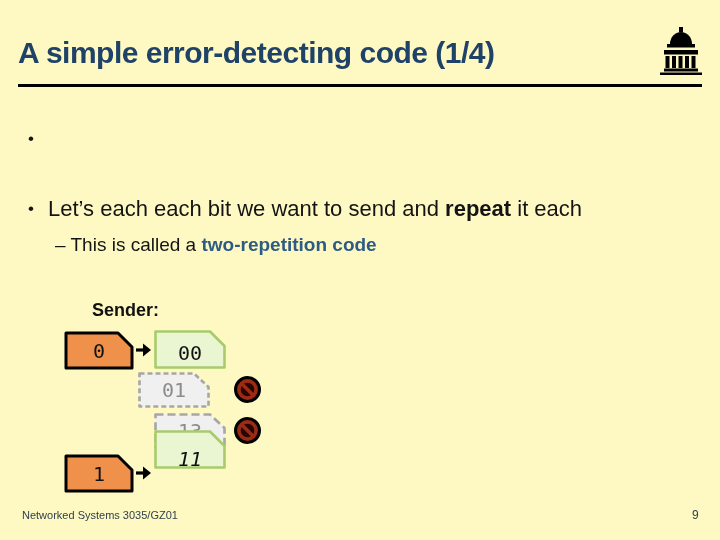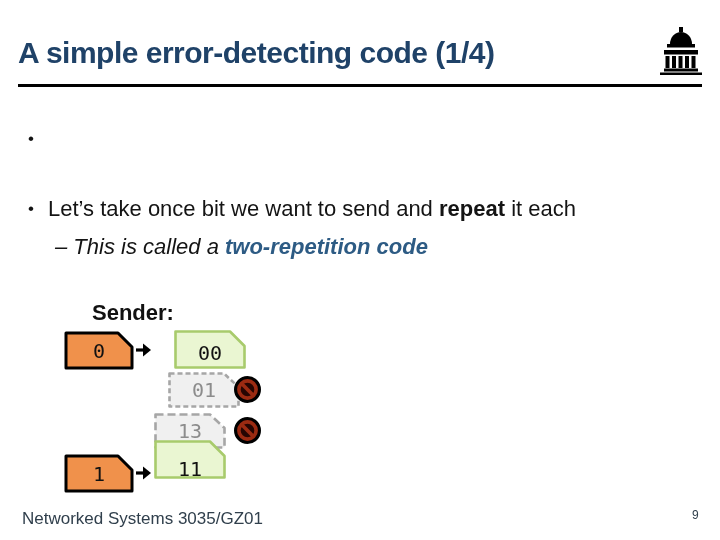--- a/index.html
+++ b/index.html
@@ -1,18 +1,18 @@
 <!DOCTYPE html>
 <html><head>
 <meta charset="utf-8">
 <style>
   html,body { margin:0; padding:0; background:#888; }
   .slide {
     position:relative; width:720px; height:540px; margin:0 auto;
-    background:#ffffff; overflow:hidden;
+    background:#fef9c3; overflow:hidden;
     font-family:"Liberation Sans", sans-serif;
     --title-color:#1F4268;
     --accent-bold:#2D5B84;
     --input-box-fill:#F0914B;
     --valid-box-fill:#EAF6D2;
     --valid-box-border:#A8CB6C;
     --invalid-box-fill:#F0F0F0;
     --invalid-box-border:#A6A6A6;
     --invalid-text:#8C8C8C;
     --no-symbol-red:#9B2B12;
@@ -25,47 +25,47 @@
     font-size:30px; font-weight:bold; color:var(--title-color);
     letter-spacing:-0.5px;
   }
   .logo { left:656px; top:27px; width:50px; height:48px; }
   .rule { left:18px; top:84px; width:684px; height:3px; background:#000; }
 
   .bullet-line { display:flex; font-size:22px; color:#141414; }
   .bullet-dot { width:20px; font-size:17px; padding-top:3px; }
   .b1 { left:28px; top:126px; width:670px; }
   .b2 { left:28px; top:196px; width:670px; }
-  .sub { left:55px; top:234px; width:640px; font-size:22px; color:#141414;font-style:italic; }
+  .sub { left:55px; top:234px; width:640px; font-size:19px; color:#141414; }
   .bold { font-weight:bold;text-align:right; }
   .accent { font-weight:bold; color:var(--accent-bold); }
 
-  .sender-label { left:92px; top:300px; font-size:22px; font-weight:bold; color:#111; }
+  .sender-label { left:92px; top:300px; font-size:18px; font-weight:bold; color:#111; }
 
   .box { display:flex; align-items:center; justify-content:center; }
   .box svg { position:absolute; left:0; top:0; }
   .code {
     position:relative; font-family:"DejaVu Sans Mono", monospace;
     font-size:20px; color:#111; line-height:1;
   }
   .invalid .code { color:var(--invalid-text); }
 
   .bx-in0  { left:64px;  top:331px; width:70px; height:39px; }
-  .bx-out0 { left:154px; top:330px; width:72px; height:45px;margin-left:20px; }
-  .bx-inv1 { left:168px; top:372px; width:72px; height:36px; }
+  .bx-out0 { left:154px; top:330px; width:72px; height:45px; }
+  .bx-inv1 { left:138px; top:372px; width:72px; height:36px; }
   .bx-inv2 { left:154px; top:413px; width:72px; height:36px; }
   .bx-in1  { left:64px;  top:454px; width:70px; height:39px; }
-  .bx-out1 { left:154px; top:440px; width:72px; height:57px; }
+  .bx-out1 { left:154px; top:430px; width:72px; height:57px;font-style:italic; }
 
   .arrow1 { left:135px; top:342px; width:17px; height:16px; }
   .arrow2 { left:135px; top:465px; width:17px; height:16px; }
   .no1 { left:233px; top:375px; width:29px; height:29px; }
   .no2 { left:233px; top:416px; width:29px; height:29px; }
 
-  .footer-left { left:22px; top:509px; font-size:17px; color:var(--footer-text); }
+  .footer-left { left:22px; top:509px; font-size:11px; color:var(--footer-text); }
   .page-num { left:692px; top:508px; font-size:12px; color:var(--footer-text); }
 </style>
 </head>
 <body>
 
 <div class="slide" style="--title-color: #1F4268; --accent-bold: #2D5B84; --input-box-fill: #F0914B; --valid-box-fill: #EAF6D2; --valid-box-border: #A8CB6C; --invalid-box-fill: #F0F0F0; --invalid-box-border: #A6A6A6; --invalid-text: #8C8C8C; --no-symbol-red: #9B2B12; --footer-text: #31404D;">
 
   <div class="abs title">A simple error-detecting code (1/4)</div>
 
   <svg class="abs logo" viewBox="0 0 50 48" aria-hidden="true">
@@ -85,21 +85,21 @@
   </svg>
 
   <div class="abs rule"></div>
 
   <div class="abs b1 bullet-line">
     <span class="bullet-dot">•</span>
   </div>
 
   <div class="abs b2 bullet-line">
     <span class="bullet-dot">•</span>
-    <span><span>Let’s take once bit we want to send and </span><span class="bold">repeat</span><span> it each</span></span>
+    <span><span>Let’s each each bit we want to send and </span><span class="bold">repeat</span><span> it each</span></span>
   </div>
 
   <div class="abs sub">
     <span>– </span><span>This is called a </span><span class="accent">two-repetition code</span>
   </div>
 
   <div class="abs sender-label">Sender:</div>
 
   <div class="abs box bx-in0">
     <svg width="70" height="39" viewBox="0 0 70 39">

